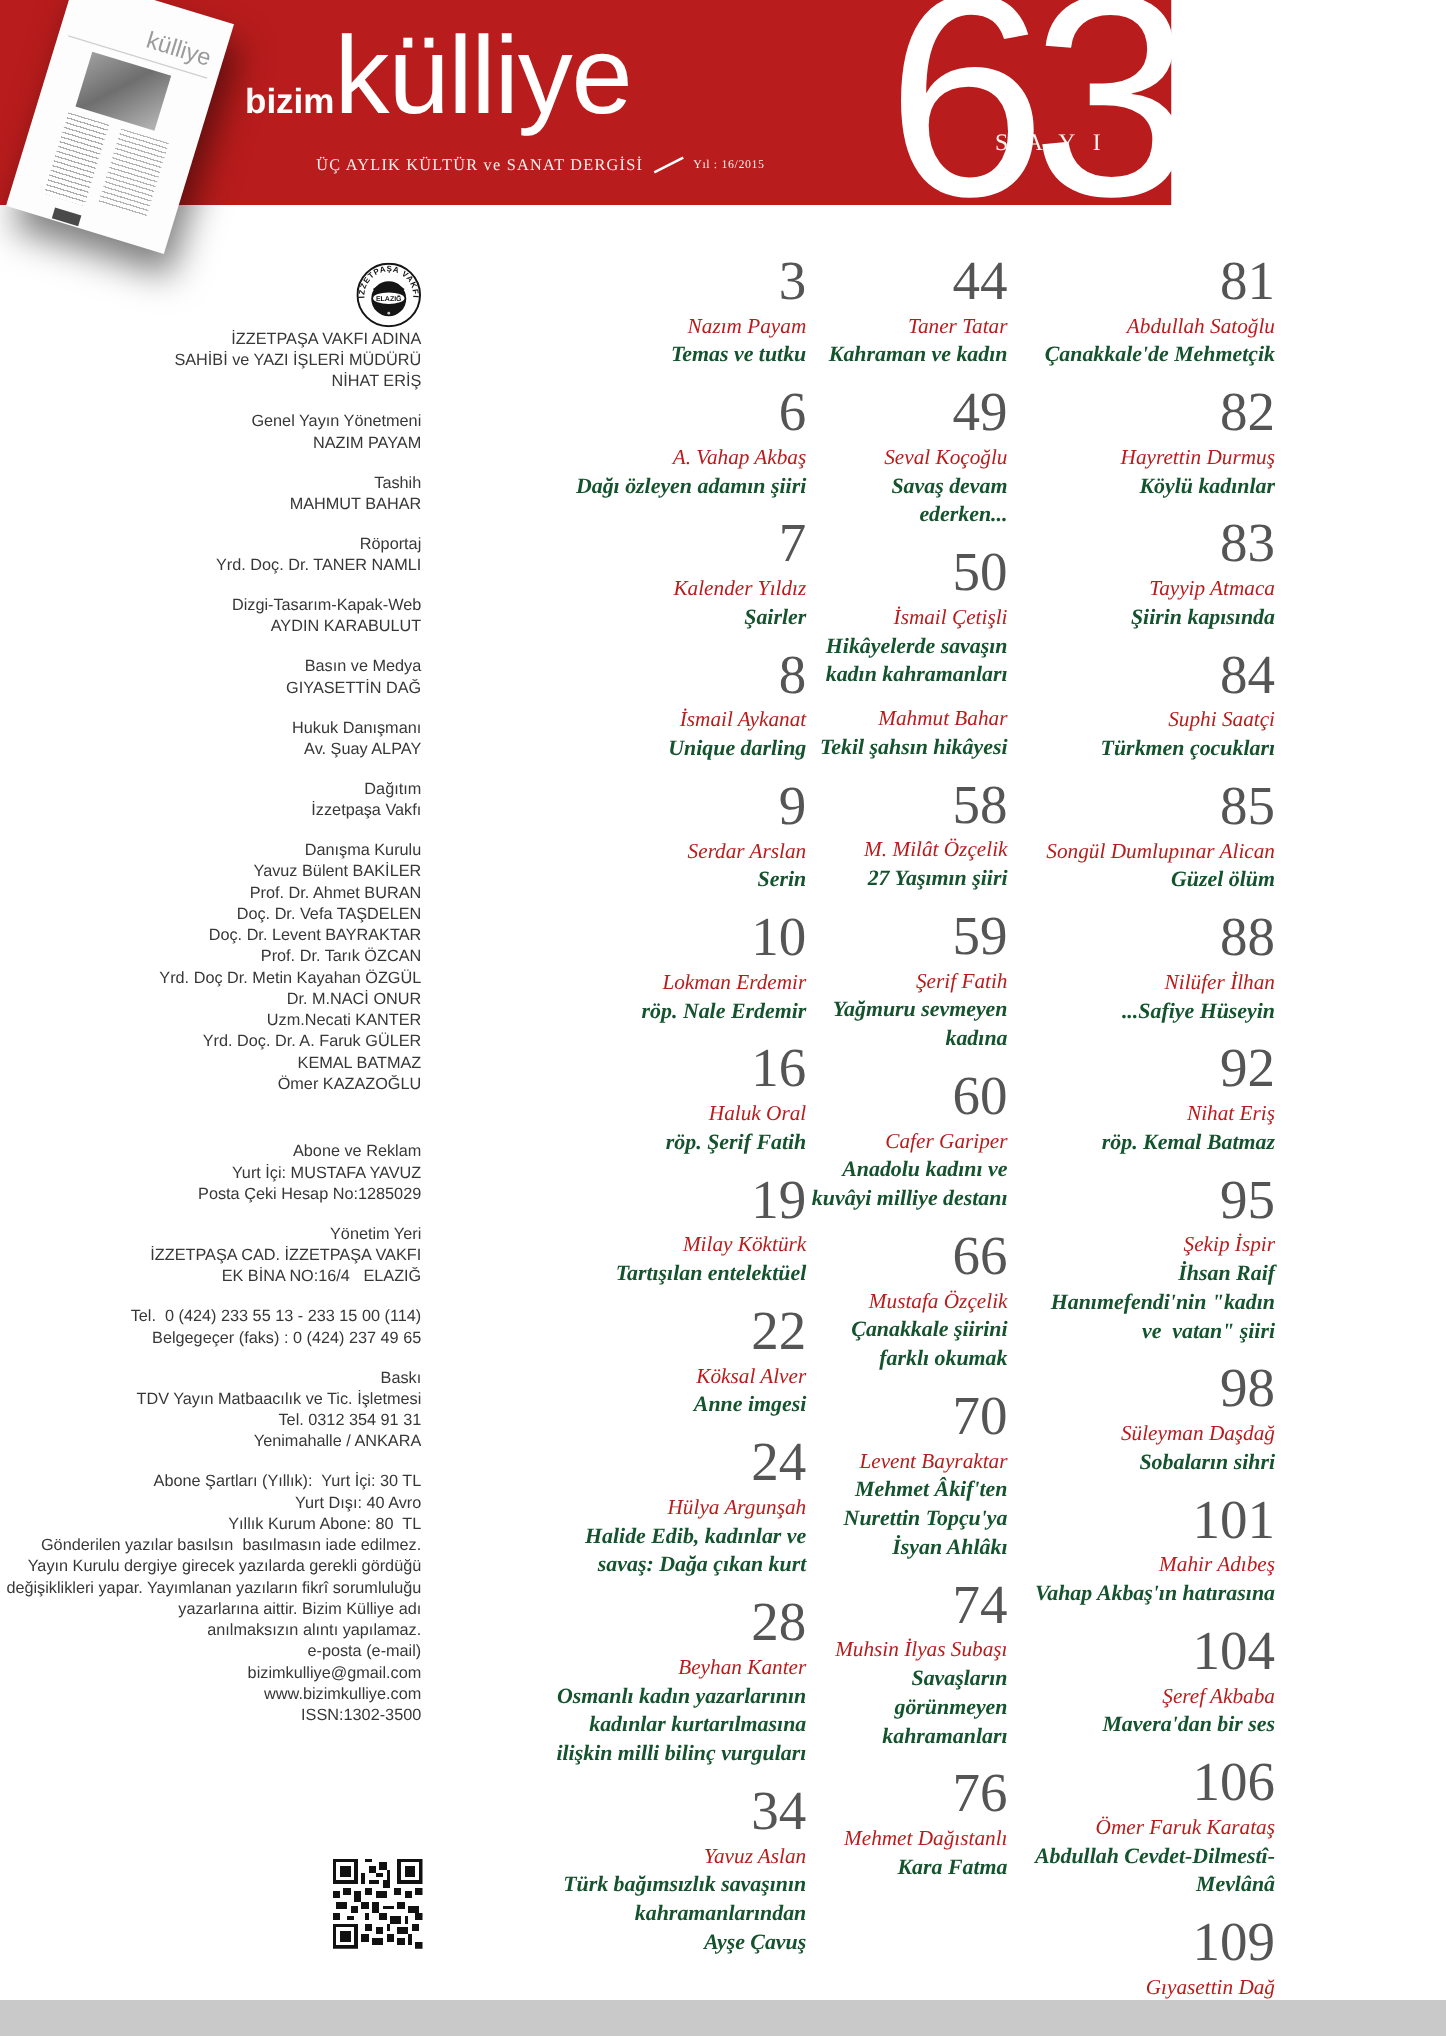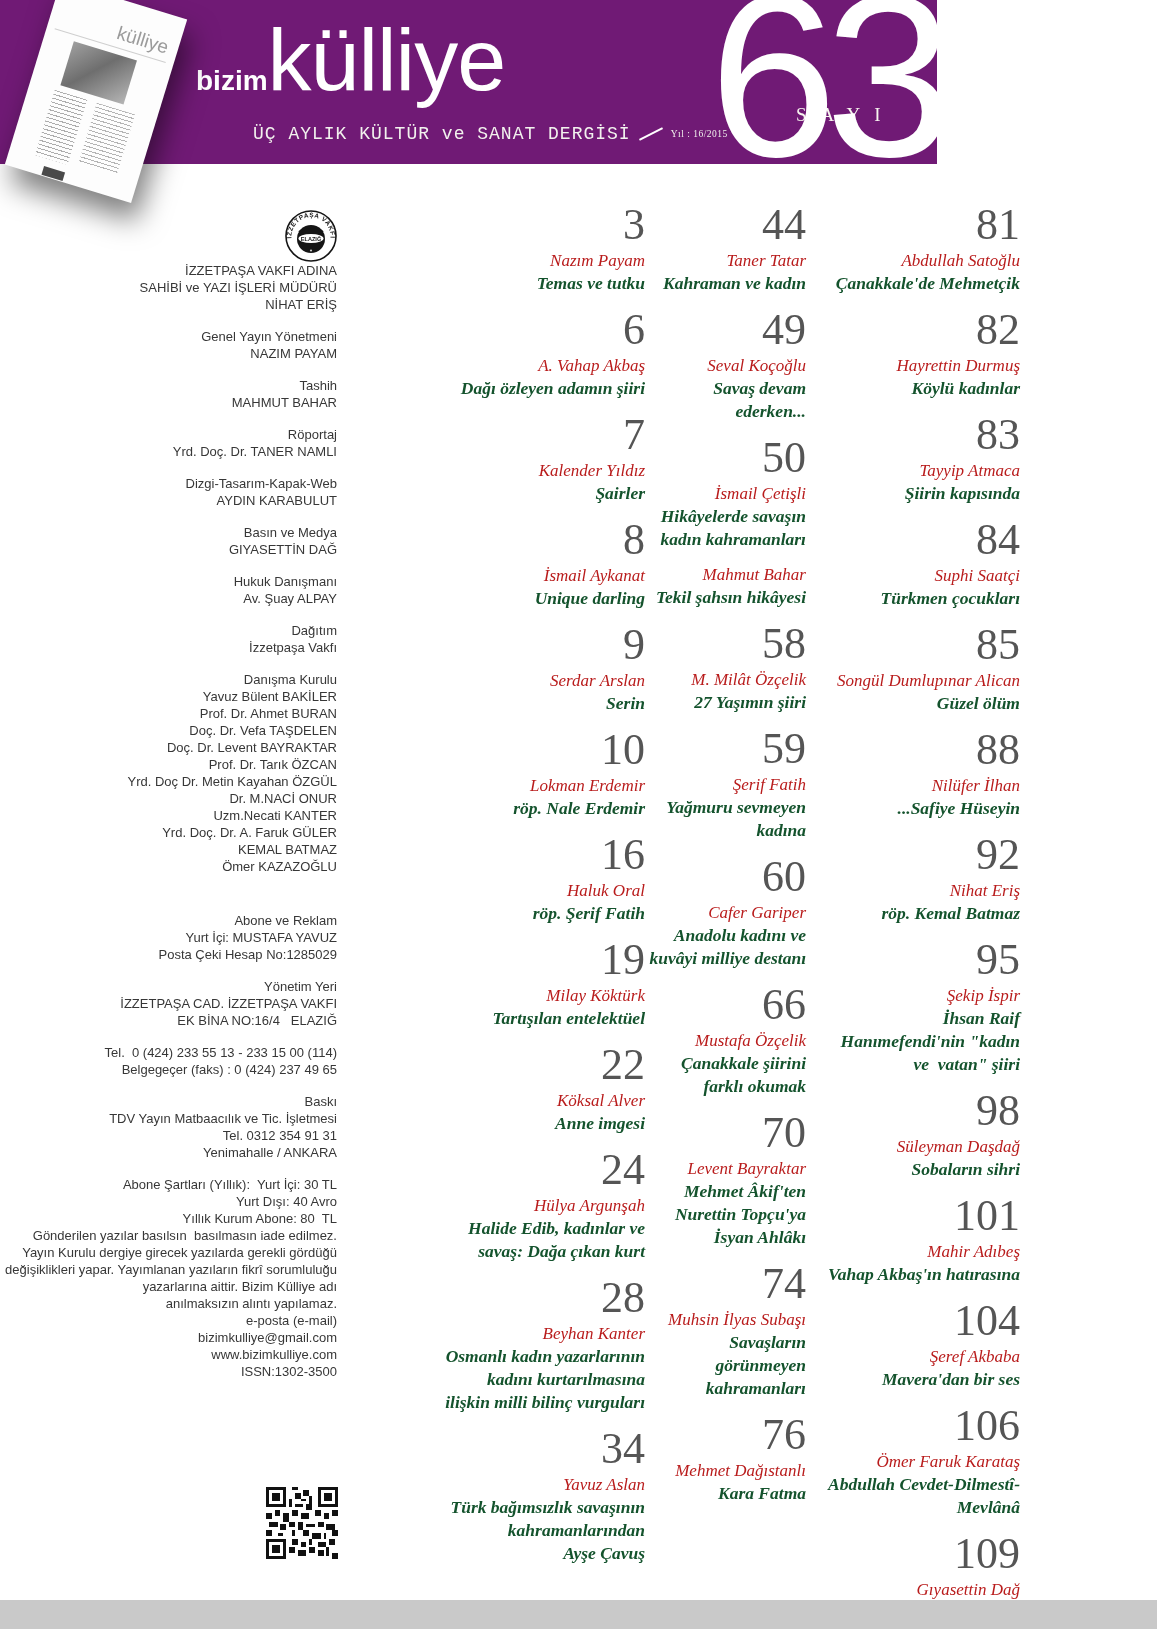--- a/index.html
+++ b/index.html
@@ -1,25 +1,25 @@
 <!DOCTYPE html>
 <html><head>
 <meta charset="utf-8">
 <style>
   html,body{margin:0;padding:0;background:#e8e8e8;}
   .page{position:relative;width:1157px;height:1629px;background:#ffffff;overflow:hidden;
         font-family:"Liberation Sans",sans-serif;margin:0 auto;}
 
   
-  .topbar{position:absolute;left:0;top:0;width:937px;height:164px;background:#701a75;}
+  .topbar{position:absolute;left:0;top:0;width:937px;height:164px;background:#b91c1c;}
   .brand-row{position:absolute;left:196px;top:14px;display:flex;align-items:baseline;color:#fff;}
   .brand-prefix{font-size:28px;font-weight:bold;letter-spacing:0;}
   .brand-name{font-size:88px;font-weight:100;letter-spacing:-1px;line-height:1.05;}
   .tagline-row{position:absolute;left:253px;top:124px;color:#f2f2ee;display:flex;align-items:center;}
-  .tagline{font-family:Liberation Mono, monospace;font-size:18px;letter-spacing:1px;}
+  .tagline{font-family:Liberation Serif, serif;font-size:13px;letter-spacing:1px;}
   .tag-slash{display:inline-block;width:26px;height:2px;background:#fff;transform:rotate(-27deg);margin:0 7px;}
   .year-label{font-family:"Liberation Serif",serif;font-size:9.5px;letter-spacing:.5px;}
   .issue-label{position:absolute;left:796px;top:104px;color:#f7f5ef;font-family:"Liberation Serif",serif;
                font-size:19px;letter-spacing:14px;}
   .issue-number{position:absolute;right:-4px;top:-38px;color:#ffffff;font-size:230px;line-height:1;
                 letter-spacing:-12px;font-weight:400;}
 
   
   .cover-thumb{position:absolute;left:30px;top:-4px;width:132px;height:192px;background:#fdfdfd;
                transform:rotate(17deg);box-shadow:10px 16px 28px rgba(0,0,0,.5);padding:6px 8px;box-sizing:border-box;}
@@ -299,21 +299,21 @@
         <div class="entry">
           <div class="pnum">24</div>
           <div class="auth">Hülya Argunşah</div>
           <div class="tline">Halide Edib, kadınlar ve</div>
           <div class="tline">savaş: Dağa çıkan kurt</div>
         </div>
         <div class="entry">
           <div class="pnum">28</div>
           <div class="auth">Beyhan Kanter</div>
           <div class="tline">Osmanlı kadın yazarlarının</div>
-          <div class="tline">kadını kurtarılmasına</div>
+          <div class="tline">kadınlar kurtarılmasına</div>
           <div class="tline">ilişkin milli bilinç vurguları</div>
         </div>
         <div class="entry">
           <div class="pnum">34</div>
           <div class="auth">Yavuz Aslan</div>
           <div class="tline">Türk bağımsızlık savaşının</div>
           <div class="tline">kahramanlarından</div>
           <div class="tline">Ayşe Çavuş</div>
         </div>
       </div>

